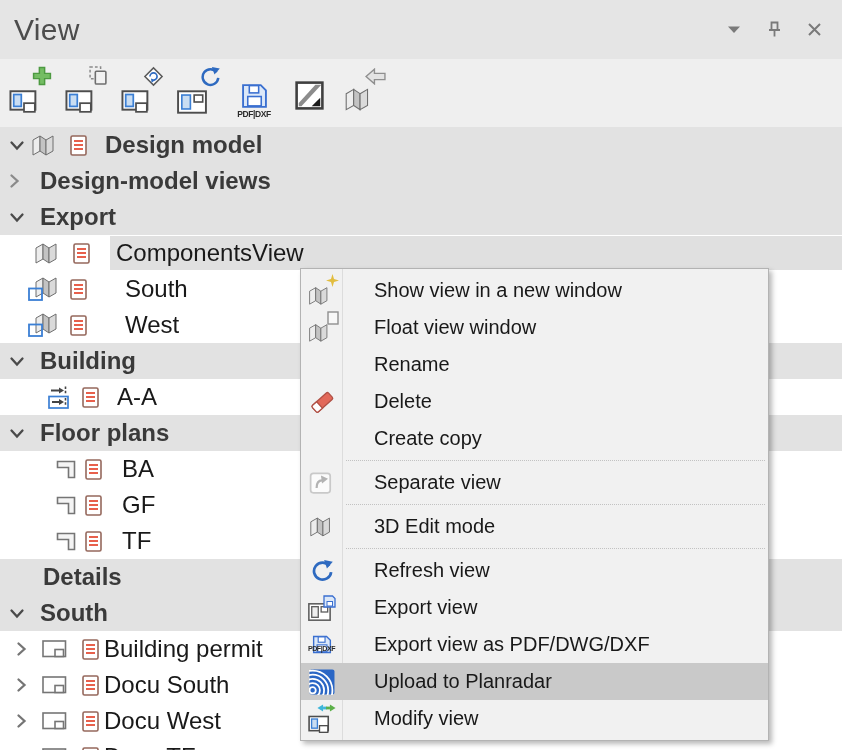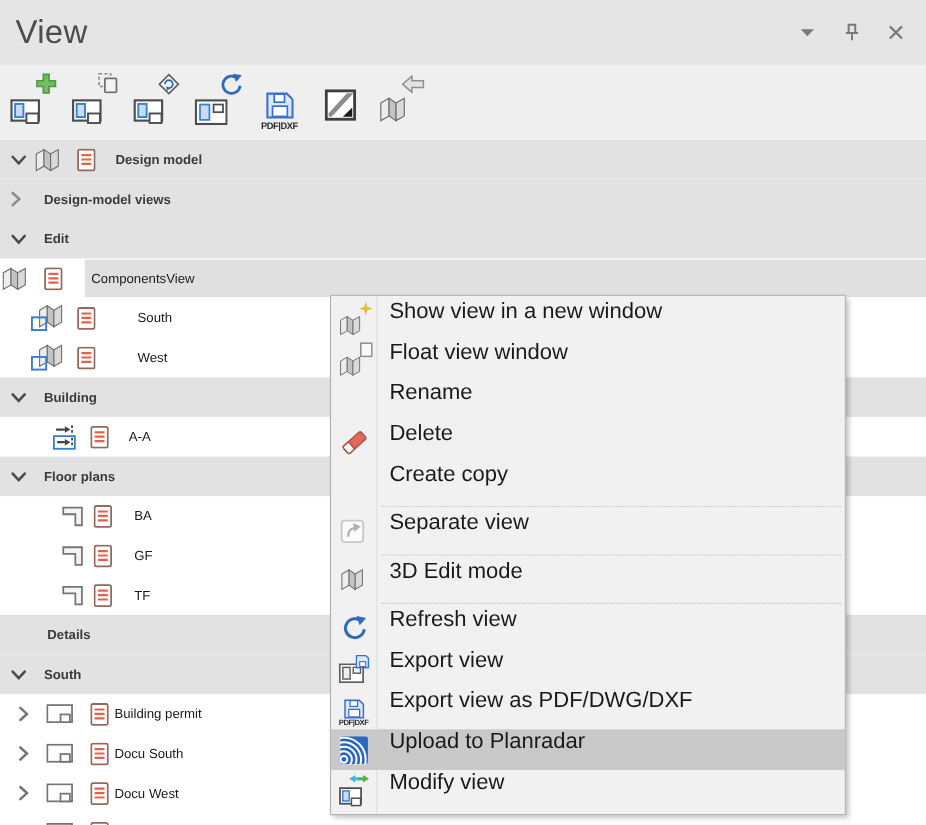--- a/index.html
+++ b/index.html
@@ -19,37 +19,37 @@
   .tbtn{width:56px;height:58px;position:relative;flex:none;}
   .tbtn .base{position:absolute;left:7px;bottom:8px;}
   .tbtn .badge{position:absolute;right:6px;top:2px;}
   .tbtn.pdf{display:flex;flex-direction:column;align-items:center;justify-content:flex-end;padding-bottom:3px;}
   .pdftext{font-size:8.5px;font-weight:bold;color:#2b2b2b;letter-spacing:-0.4px;line-height:10px;}
 
   
   .tree{position:relative;height:623px;background:#fff;overflow:hidden;}
   .r{height:36px;display:flex;align-items:center;white-space:nowrap;}
   .band{background:#e2e2e2;}
-  .lbl{font-size:12px;color:#191919;}
+  .lbl{font-size:24px;color:#191919;}
   .hdr .lbl{font-weight:bold;color:#3a3a3a;}
   .sel-wrap{flex:1;align-self:stretch;display:flex;align-items:center;
             background:#e0e0e0;margin:1px 0;padding-left:6px;min-width:0;}
   
   .mr5{margin-right:5px}.mr8{margin-right:8px}
   .mr10{margin-right:10px}.mr15{margin-right:15px}.ml11{margin-left:5px}.ml15{margin-left:15px}
   .ml18{margin-left:18px}.ml20{margin-left:20px}.ml26{margin-left:38px}
-  .pl9{padding-left:9px}.pl16{padding-left:16px}.pl33{}
+  .pl9{padding-left:9px}.pl16{padding-left:16px}.pl33{padding-left:33px}
   .pl43{padding-left:43px}.pl48{padding-left:48px}.pl55{padding-left:55px}
 
   
   .menu{position:absolute;left:300px;top:268px;width:469px;background:#f1f1f1;
         border:1px solid #b3b3b3;box-shadow:3px 3px 5px rgba(0,0,0,0.28);
         padding:3px 0;z-index:10;}
   .menu .vline{position:absolute;left:41px;top:0;bottom:0;width:1px;background:#dcdcdc;}
-  .mitem{height:37px;display:flex;position:relative;}
+  .mitem{height:37px;display:flex;align-items:center;position:relative;gap:20px;}
   .mitem.hl{background:#c9c9c9;}
   .gut{width:41px;flex:none;display:flex;align-items:center;justify-content:center;position:relative;}
   .mlbl{margin-left:12px;font-size:20px;color:#191919;}
   .msep{border-top:1px dotted #c2c2c2;margin:3px 3px 3px 45px;height:0;}
   .menu-ico{position:relative;width:30px;height:30px;}
   .menu-ico .base{position:absolute;left:0;bottom:0;}
   .menu-ico .badge{position:absolute;right:-2px;top:-2px;}
   .gut .pdftext{font-size:7.5px;position:absolute;bottom:0;left:0;right:0;text-align:center;}
   .gut-pdf{display:flex;flex-direction:column;align-items:center;justify-content:center;}
   svg{display:block;}
@@ -224,21 +224,21 @@
         </span>
       <span class="lbl ml20">Design-model views</span>
     </div>
 
     <div class="r band hdr pl9">
       <span>
           <svg width="16" height="11" viewBox="0 0 16 11">
             <polyline points="2.5,2.5 8,8.5 13.5,2.5" fill="none" stroke="#4a4a4a" stroke-width="2.3" stroke-linecap="round"></polyline>
           </svg>
         </span>
-      <span class="lbl ml15">Edit</span>
+      <span class="lbl ml15">Export</span>
     </div>
 
     <div class="r pl33">
       <span class="mr10">
           <svg width="30" height="24" viewBox="0 0 30 24">
             <polygon points="3,7 10,3 10,18 3,22" fill="#ededed" stroke="#6e6e6e"></polygon>
             <polygon points="10,3 16,7 16,22 10,18" fill="#c3c3c3" stroke="#6e6e6e"></polygon>
             <polygon points="16,7 23,3 23,18 16,22" fill="#dadada" stroke="#6e6e6e"></polygon>
           </svg>
         </span>

